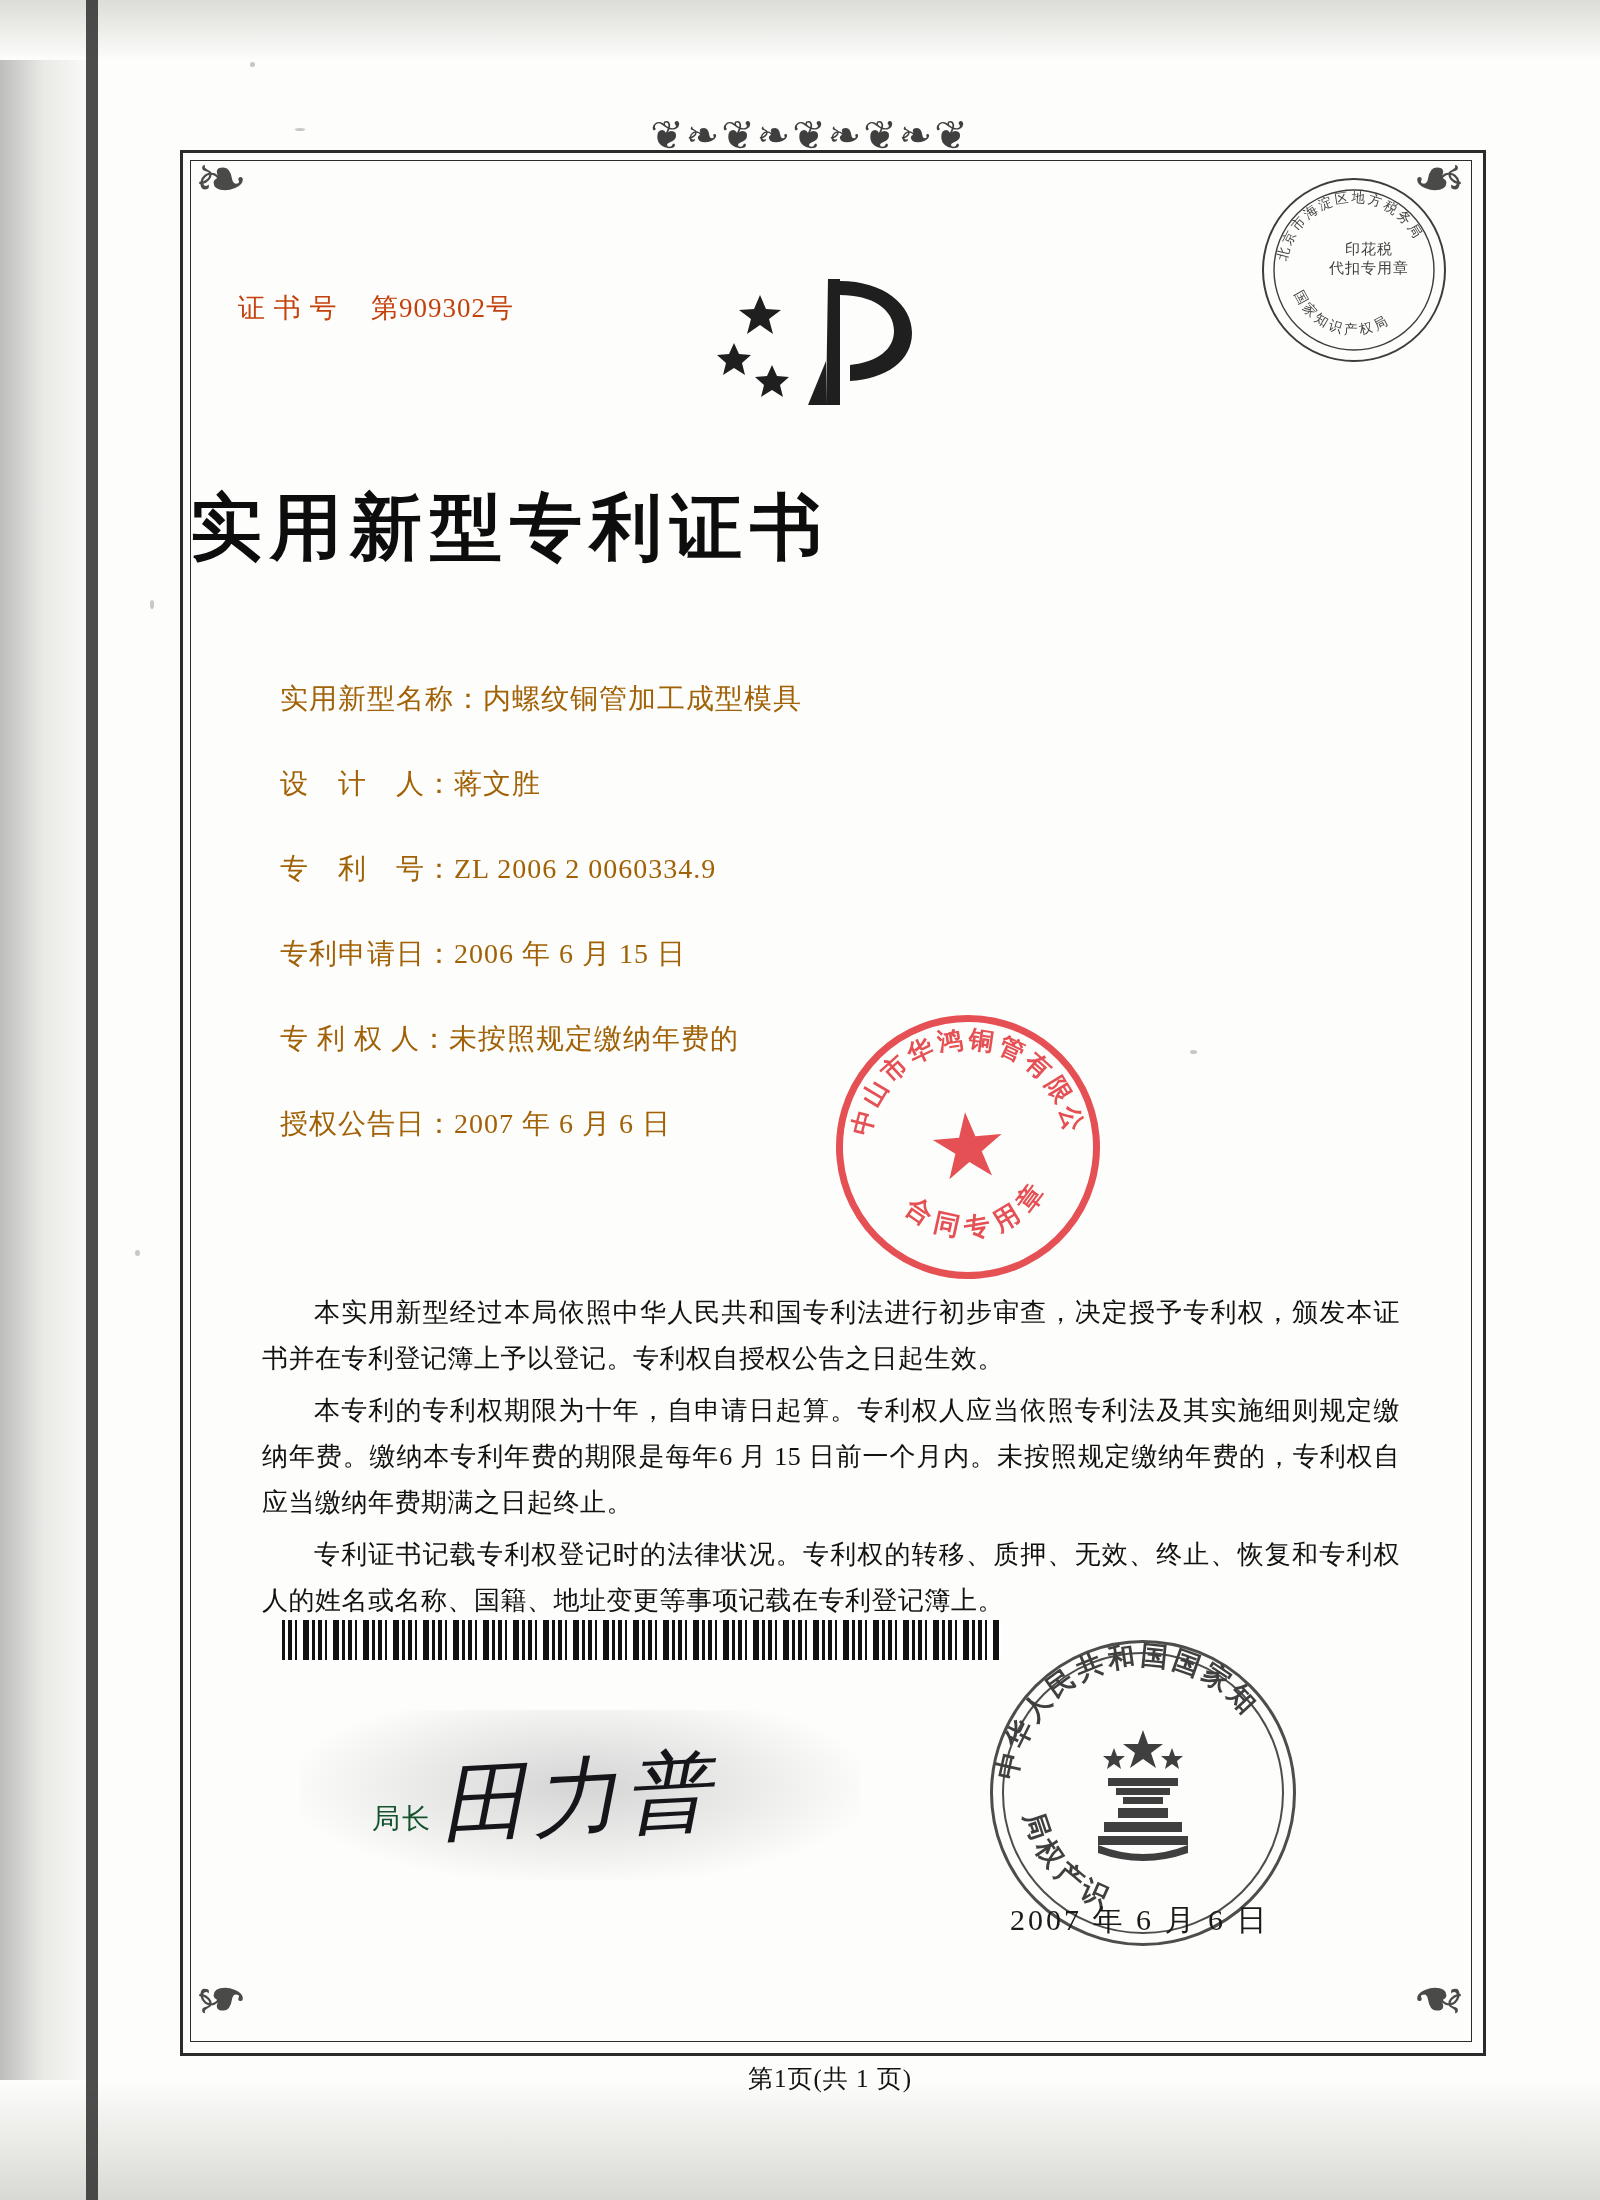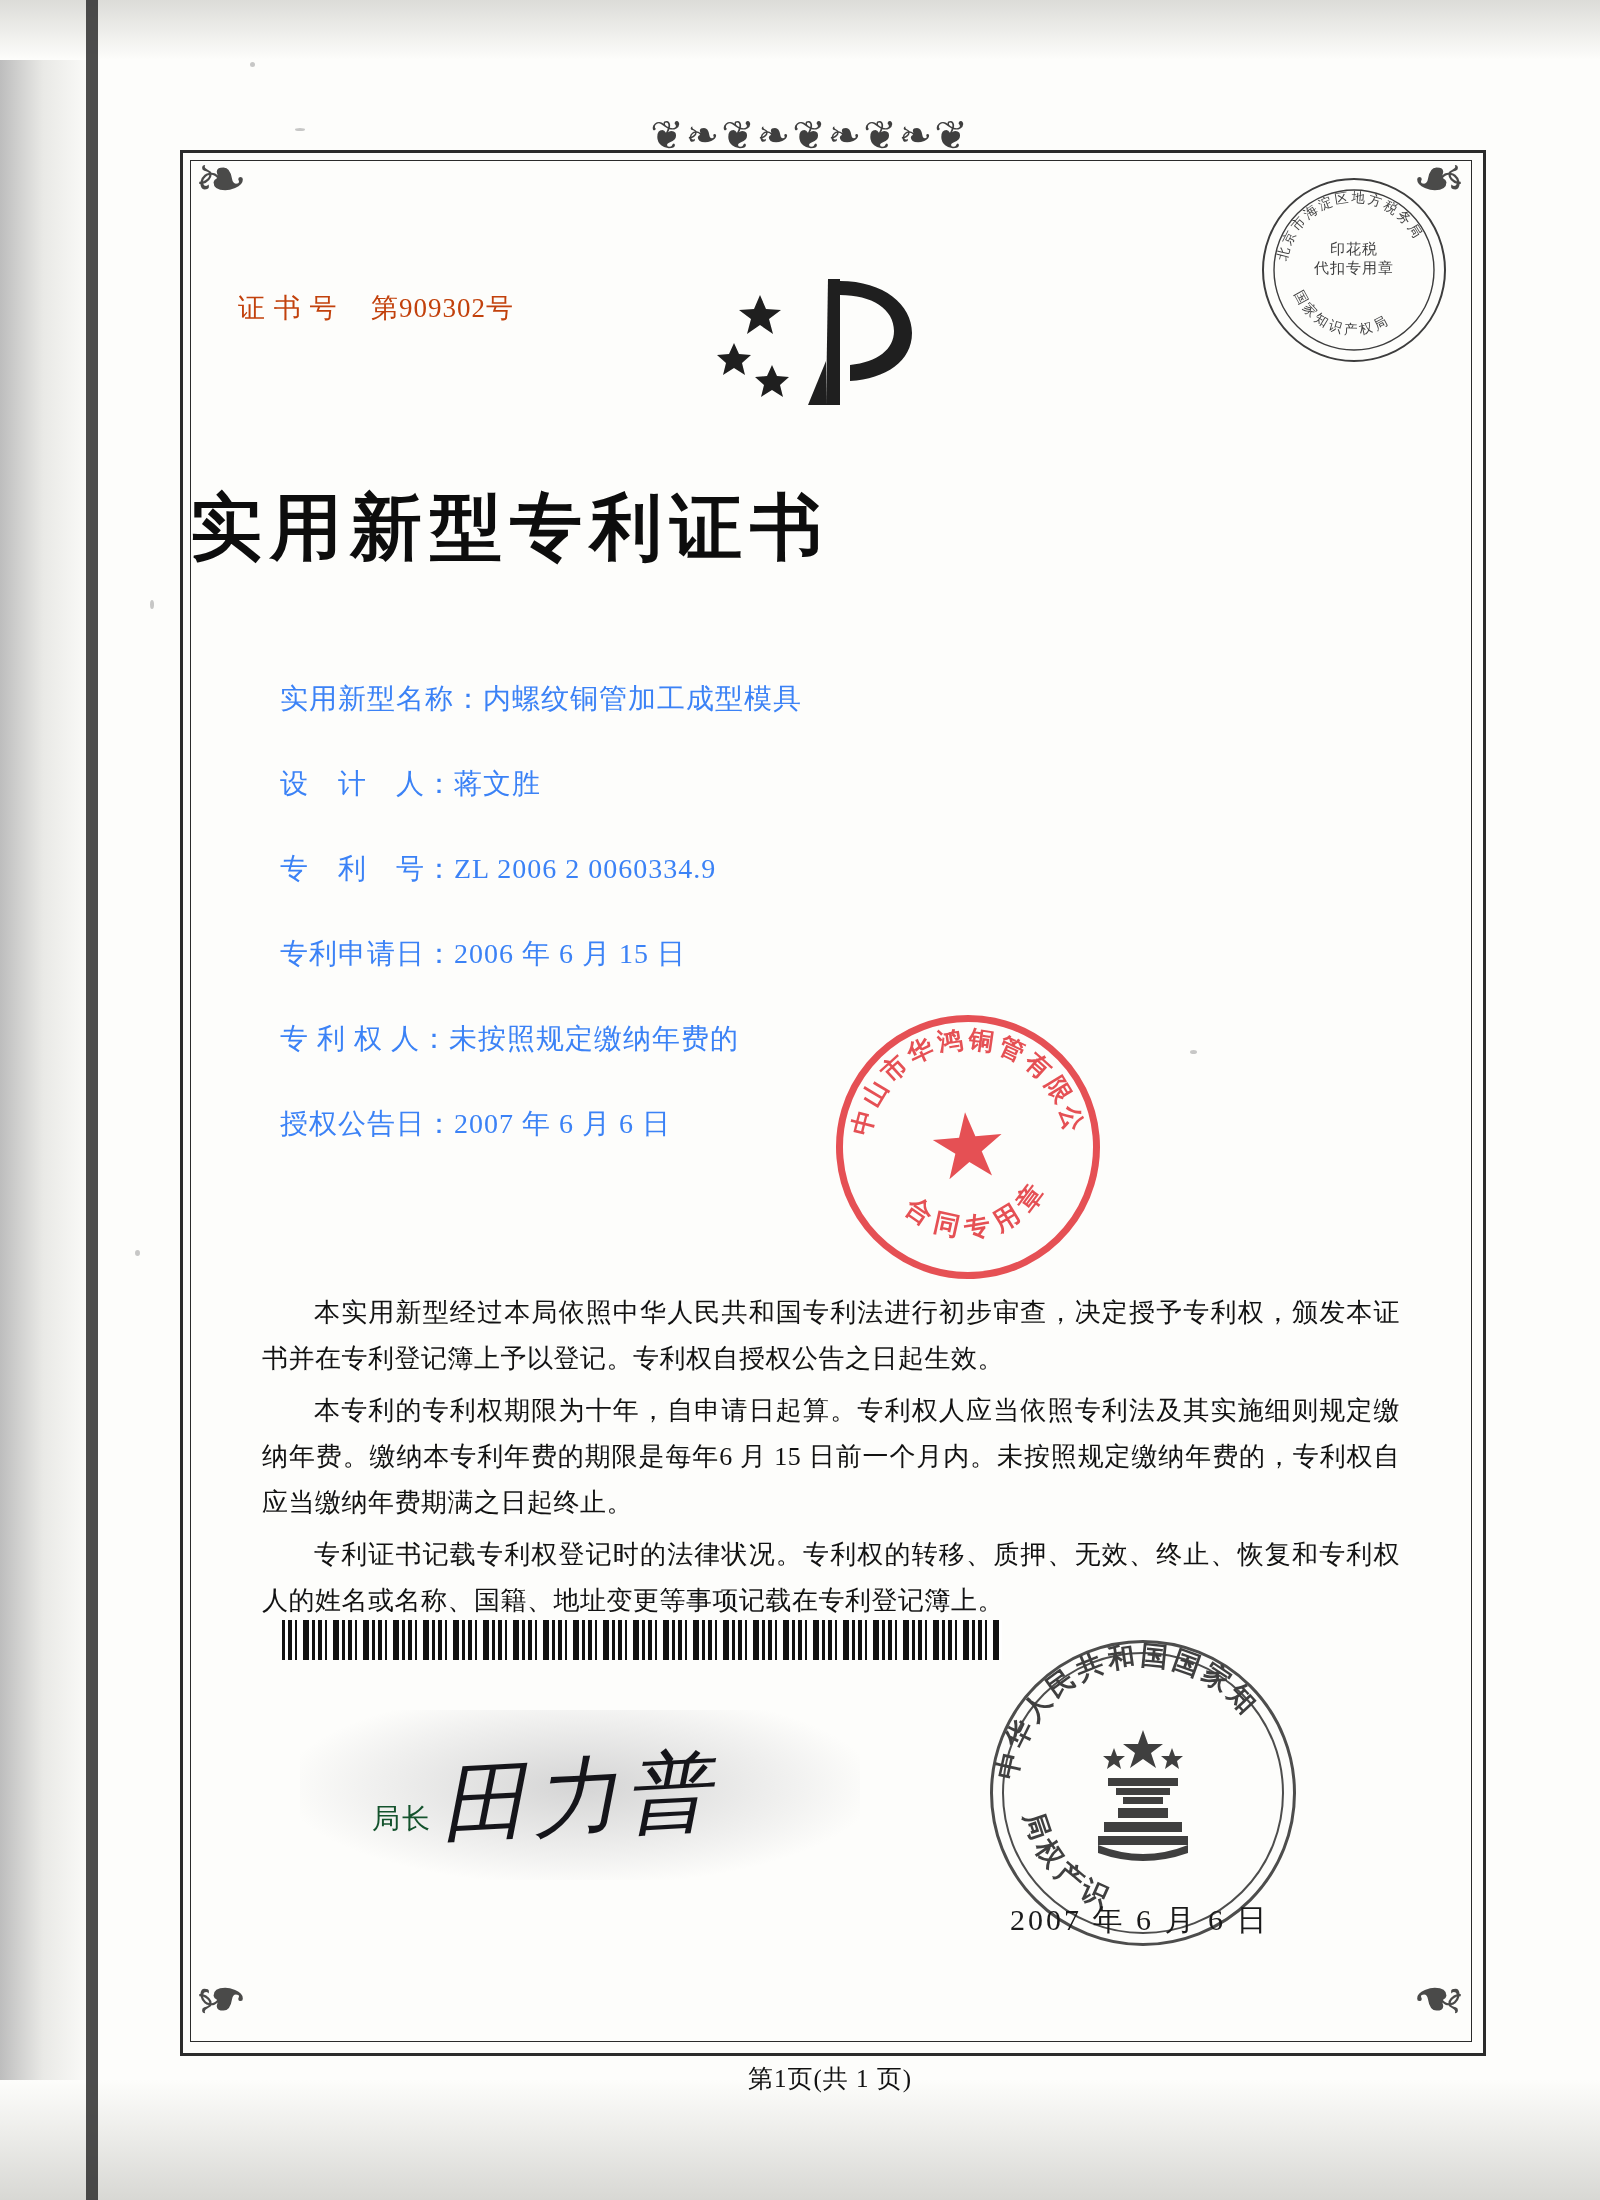--- a/index.html
+++ b/index.html
@@ -118,20 +118,21 @@
   }
   .tax-stamp .center-lines {
     position: absolute;
     left: 0; top: 60px;
     width: 180px;
     text-align: center;
     font-size: 15px;
     line-height: 19px;
     color: #1c1c1c;
     letter-spacing: 1px;
+    padding-left: 15px;
   }
 
   
   .title {
     position: absolute;
     left: 190px; top: 480px;
     width: 1280px;
     font-size: 72px;
     font-weight: bold;
     letter-spacing: 8px;
@@ -143,21 +144,21 @@
   .fields {
     position: absolute;
     left: 280px; top: 680px;
     width: 1100px;
   }
   .field-row {
     display: flex;
     align-items: baseline;
     margin-bottom: 47px;
     font-size: 28px;
-    color: #3b82f6;
+    color: #a16207;
   }
   .field-label {
     white-space: pre;
     letter-spacing: 1px;
   }
   .field-value {
     letter-spacing: 1px;
   }
 
   

